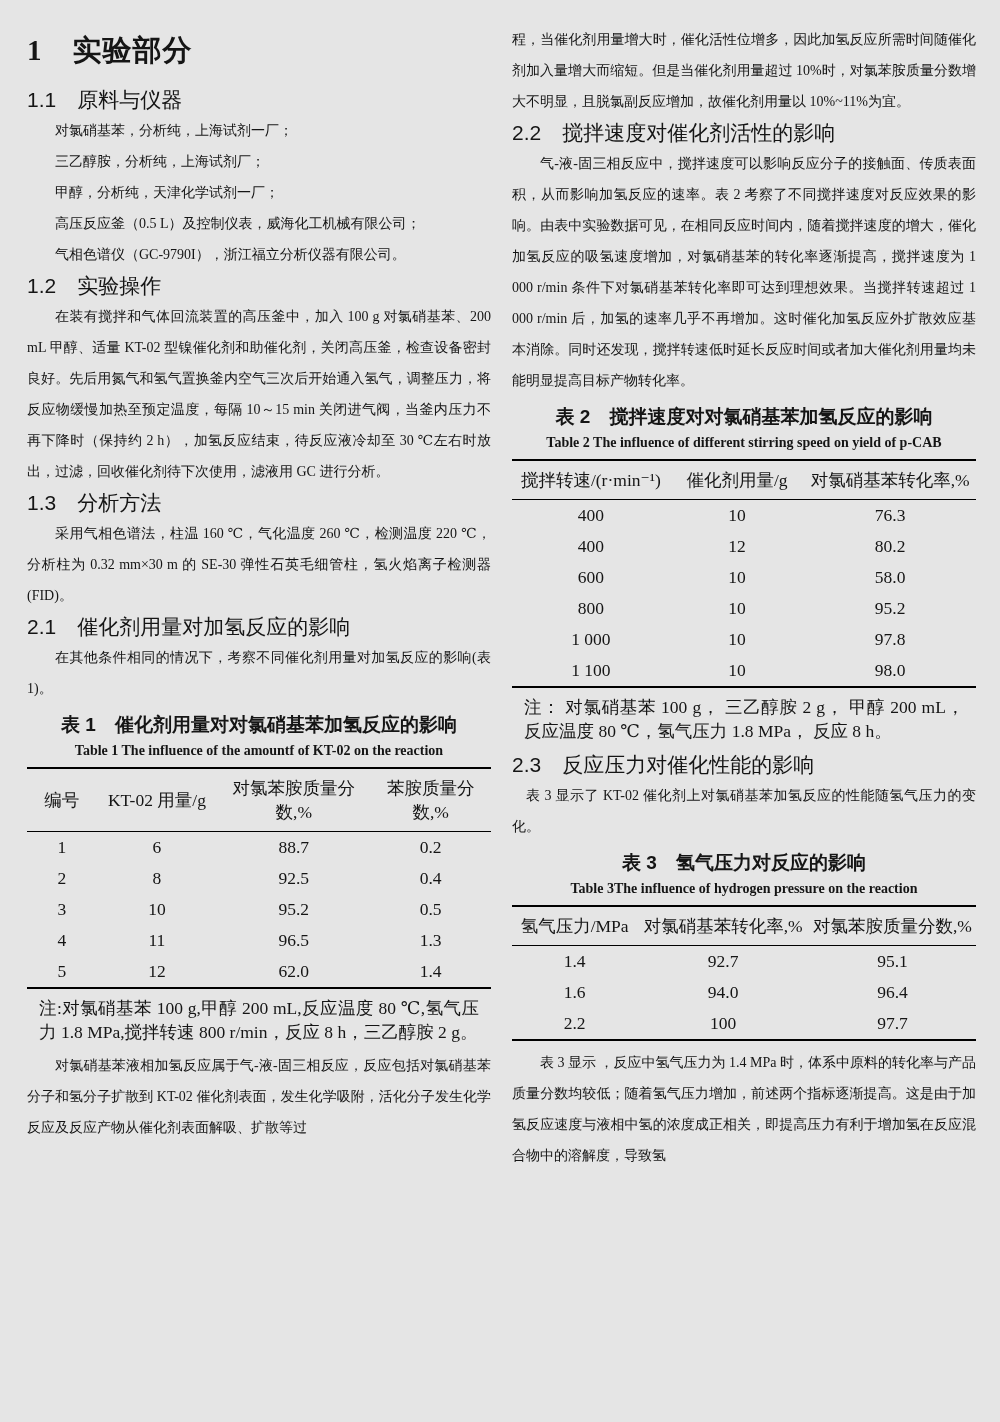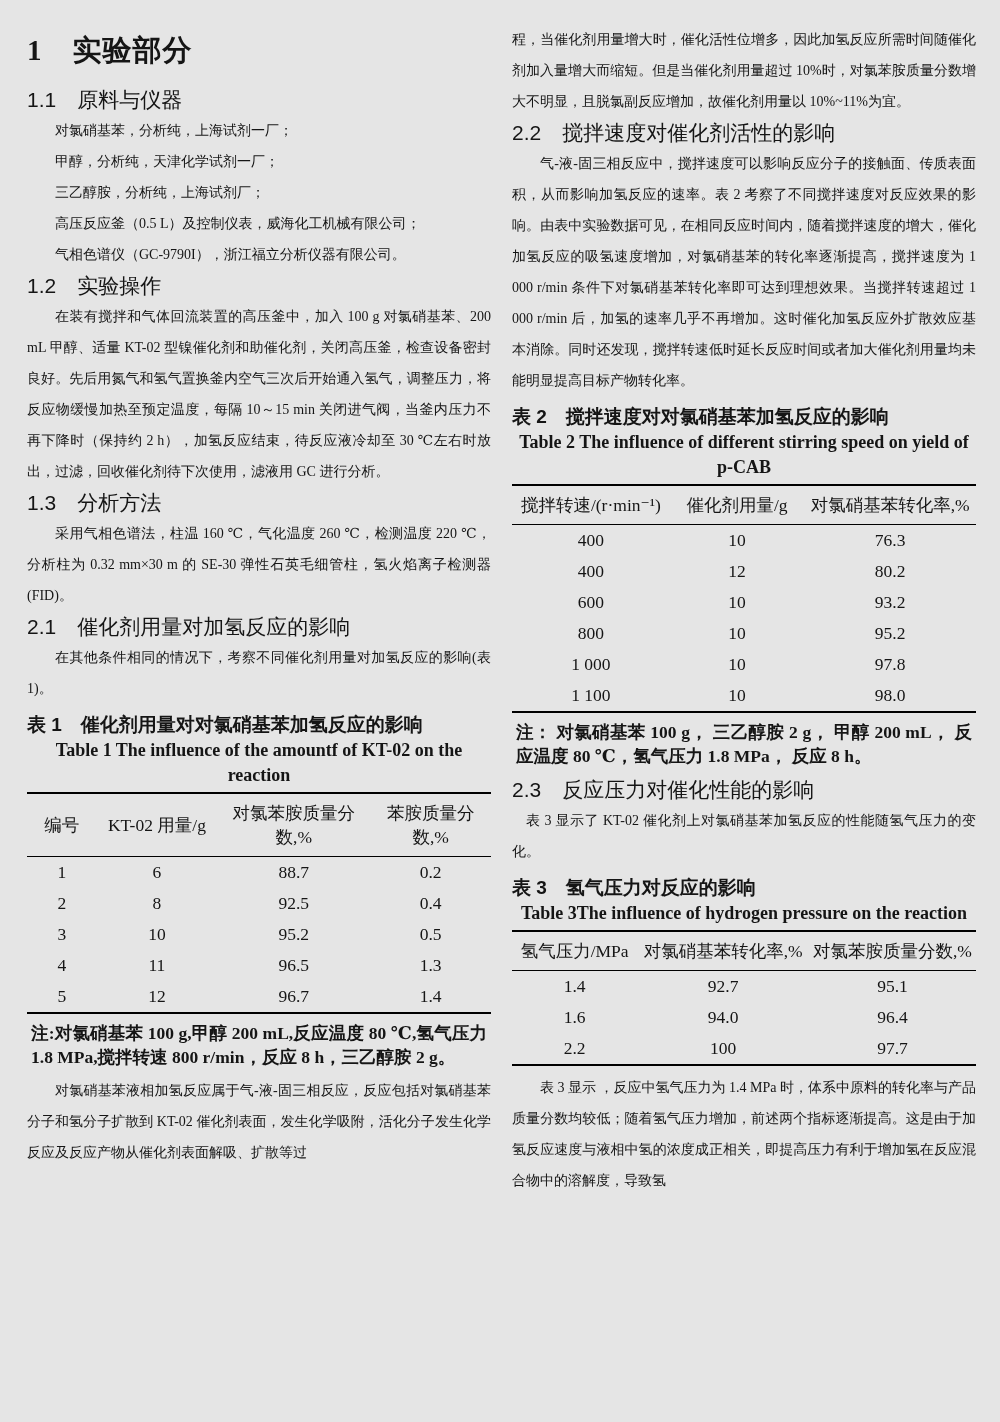--- a/index.html
+++ b/index.html
@@ -22,51 +22,51 @@
     font-family:"Liberation Sans","DejaVu Sans",sans-serif;
   }
   p.body{
     font-size:14px;line-height:31px;margin:0;text-align:justify;text-indent:2em;
   }
   p.noindent{text-indent:0;}
   p.indent1{text-indent:1em;}
 
   .tblblock{margin:8px 0 6px;}
   .cap-zh{
-    text-align:left;font-size:19px;line-height:26px;font-weight:bold;
+    text-align:center;font-size:19px;line-height:26px;font-weight:bold;
     font-family:"Liberation Sans","DejaVu Sans",sans-serif;margin-top:4px;
   }
   .cap-en{
-    text-align:center;font-size:18px;line-height:25px;font-weight:bold;
+    text-align:center;font-size:14px;line-height:25px;font-weight:bold;
     font-family:"Liberation Serif","DejaVu Serif",serif;margin-bottom:4px;
   }
   table.datatable{
     width:100%;border-collapse:collapse;
     border-top:2px solid #000;border-bottom:2px solid #000;
     font-size:17.5px;
   }
   table.datatable th{
     font-weight:normal;border-bottom:1px solid #000;padding:7px 0;text-align:center;
   }
   table.datatable td{padding:5px 0;text-align:center;}
   p.note{
-    font-size:17.5px;line-height:24px;margin:7px 4px 0;text-align:justify;text-indent:0;font-weight:bold;
+    font-size:17.5px;line-height:24px;margin:7px 12px 0;text-align:justify;text-indent:0;
   }
 </style>
 </head>
 <body>
 
 <div class="page">
 
   <div class="col col-left">
     <h1 class="sec">1　实验部分</h1>
     <h2 class="sub">1.1　原料与仪器</h2>
     <p class="body">对氯硝基苯，分析纯，上海试剂一厂；</p>
+    <p class="body">三乙醇胺，分析纯，上海试剂厂；</p>
     <p class="body">甲醇，分析纯，天津化学试剂一厂；</p>
-    <p class="body">三乙醇胺，分析纯，上海试剂厂；</p>
     <p class="body">高压反应釜（0.5 L）及控制仪表，威海化工机械有限公司；</p>
     <p class="body">气相色谱仪（GC-9790I），浙江福立分析仪器有限公司。</p>
     <h2 class="sub">1.2　实验操作</h2>
     <p class="body">在装有搅拌和气体回流装置的高压釜中，加入 100 g 对氯硝基苯、200 mL 甲醇、适量 KT-02 型镍催化剂和助催化剂，关闭高压釜，检查设备密封良好。先后用氮气和氢气置换釜内空气三次后开始通入氢气，调整压力，将反应物缓慢加热至预定温度，每隔 10～15 min 关闭进气阀，当釜内压力不再下降时（保持约 2 h），加氢反应结束，待反应液冷却至 30 ℃左右时放出，过滤，回收催化剂待下次使用，滤液用 GC 进行分析。</p>
     <h2 class="sub">1.3　分析方法</h2>
     <p class="body">采用气相色谱法，柱温 160 ℃，气化温度 260 ℃，检测温度 220 ℃，分析柱为 0.32 mm×30 m 的 SE-30 弹性石英毛细管柱，氢火焰离子检测器(FID)。</p>
     <h2 class="sub">2.1　催化剂用量对加氢反应的影响</h2>
     <p class="body">在其他条件相同的情况下，考察不同催化剂用量对加氢反应的影响(表 1)。</p>
 
     <div class="tblblock">
@@ -108,21 +108,21 @@
             </tr>
           <tr>
               <td>4</td>
               <td>11</td>
               <td>96.5</td>
               <td>1.3</td>
             </tr>
           <tr>
               <td>5</td>
               <td>12</td>
-              <td>96.7</td>
+              <td>62.0</td>
               <td>1.4</td>
             </tr>
         </tbody>
       </table>
       <p class="note">注:对氯硝基苯 100 g,甲醇 200 mL,反应温度 80 ℃,氢气压力 1.8 MPa,搅拌转速 800 r/min，反应 8 h，三乙醇胺 2 g。</p>
     </div>
 
     <p class="body">对氯硝基苯液相加氢反应属于气-液-固三相反应，反应包括对氯硝基苯分子和氢分子扩散到 KT-02 催化剂表面，发生化学吸附，活化分子发生化学反应及反应产物从催化剂表面解吸、扩散等过</p>
   </div>
 
@@ -154,21 +154,21 @@
               <td>76.3</td>
             </tr>
           <tr>
               <td>400</td>
               <td>12</td>
               <td>80.2</td>
             </tr>
           <tr>
               <td>600</td>
               <td>10</td>
-              <td>93.2</td>
+              <td>58.0</td>
             </tr>
           <tr>
               <td>800</td>
               <td>10</td>
               <td>95.2</td>
             </tr>
           <tr>
               <td>1 000</td>
               <td>10</td>
               <td>97.8</td>

